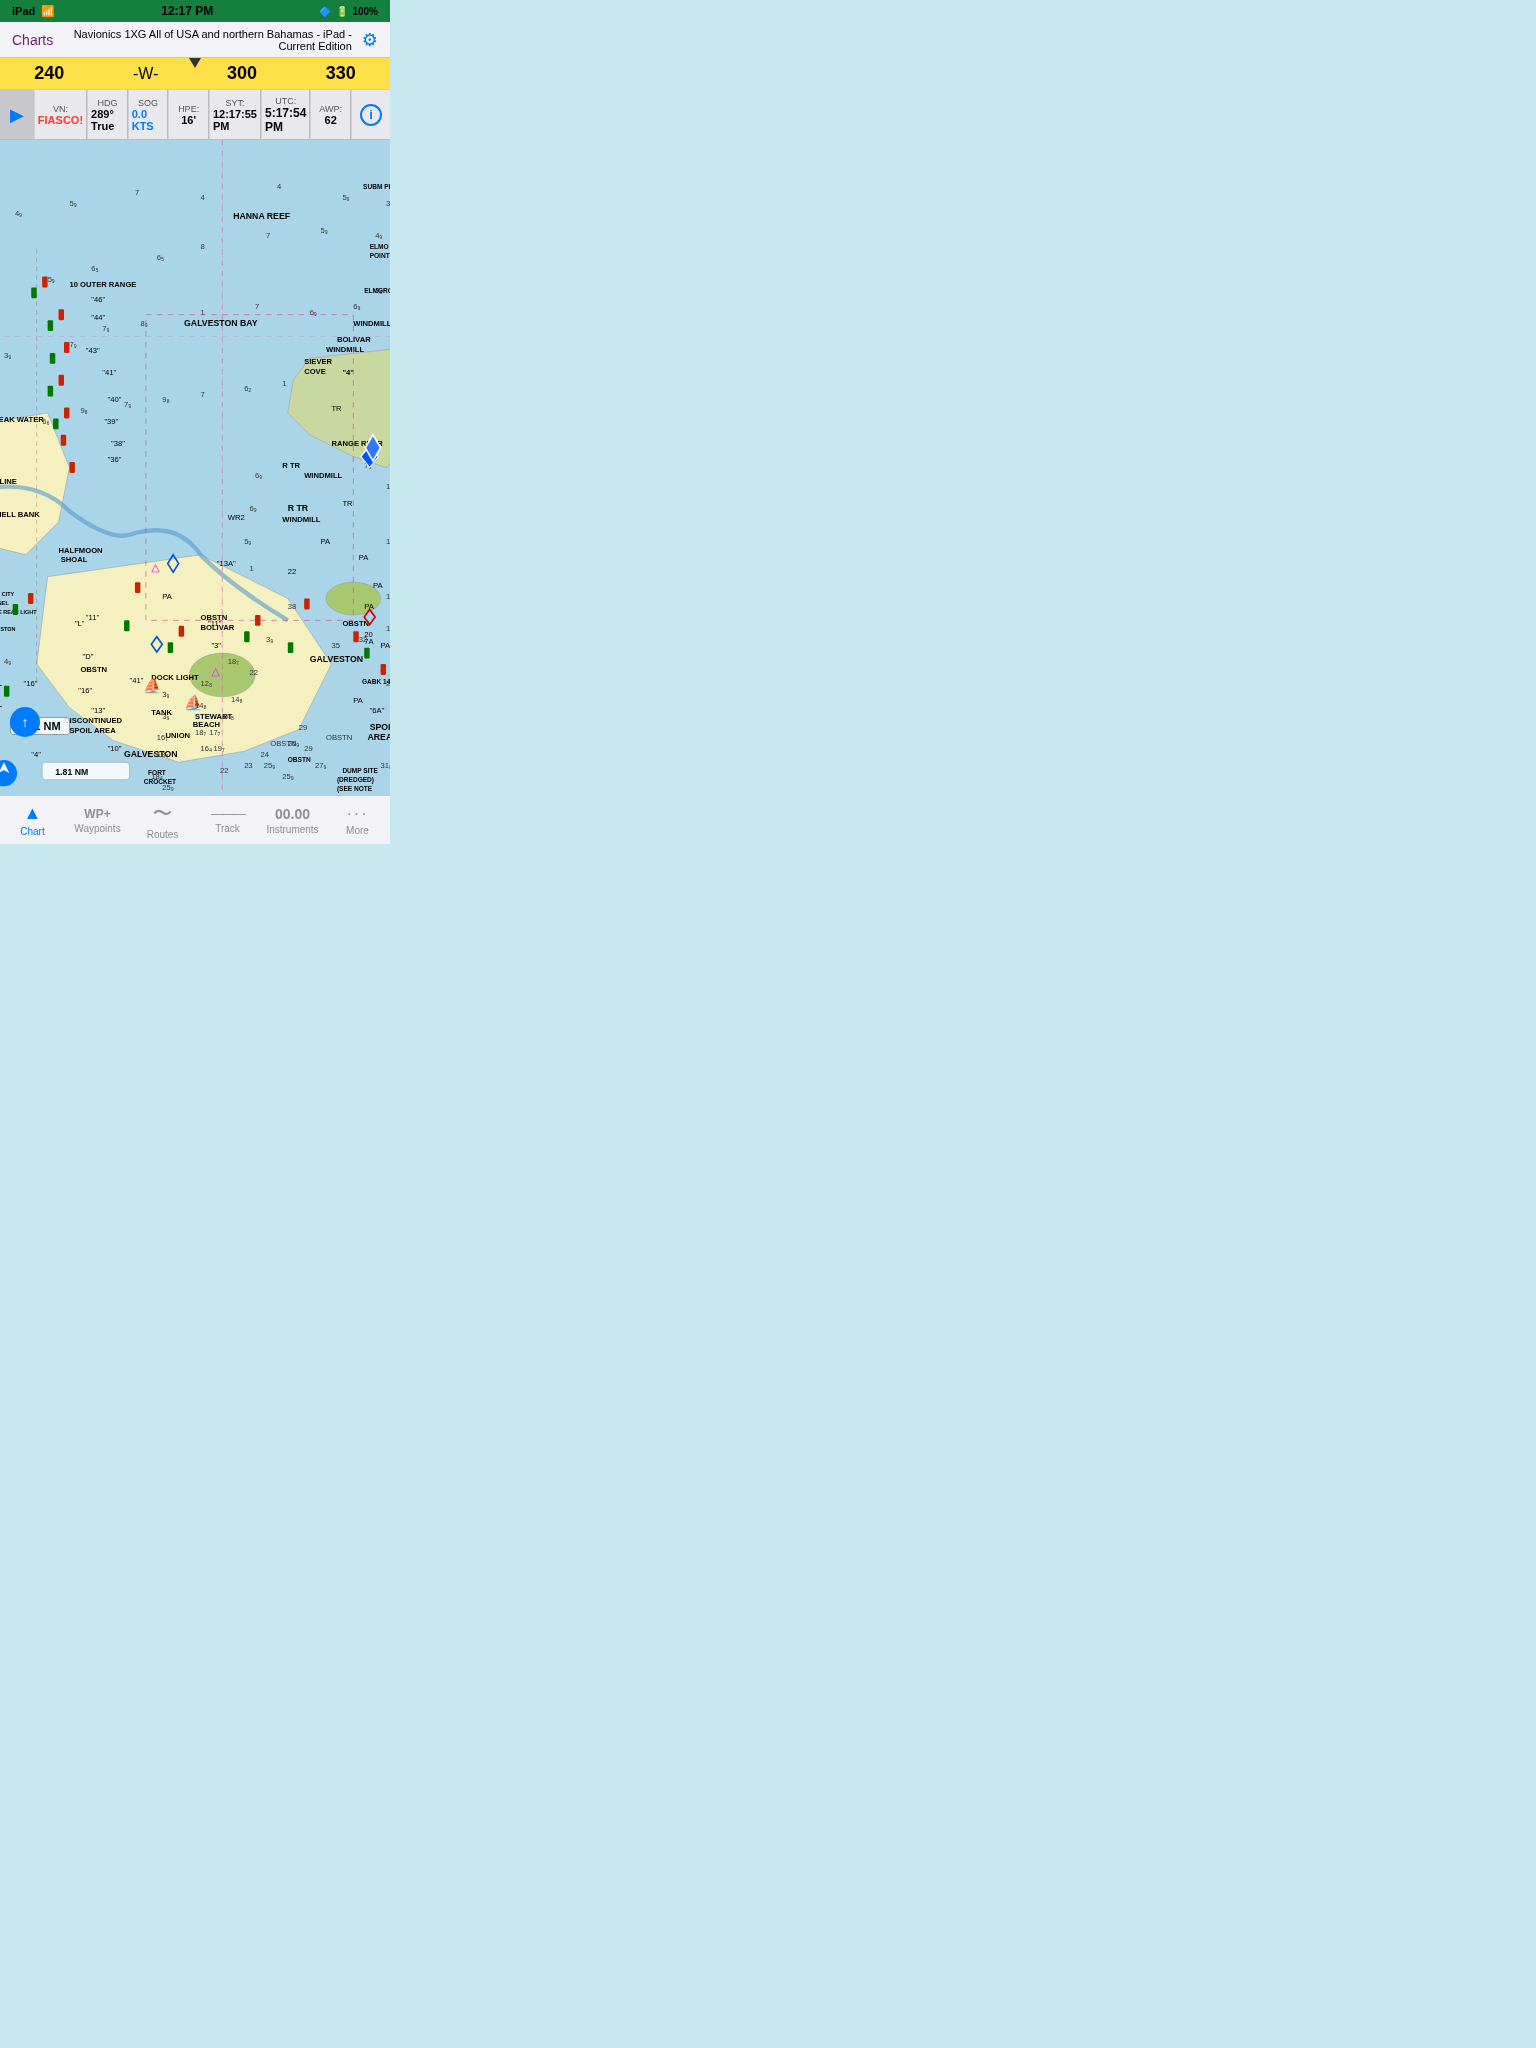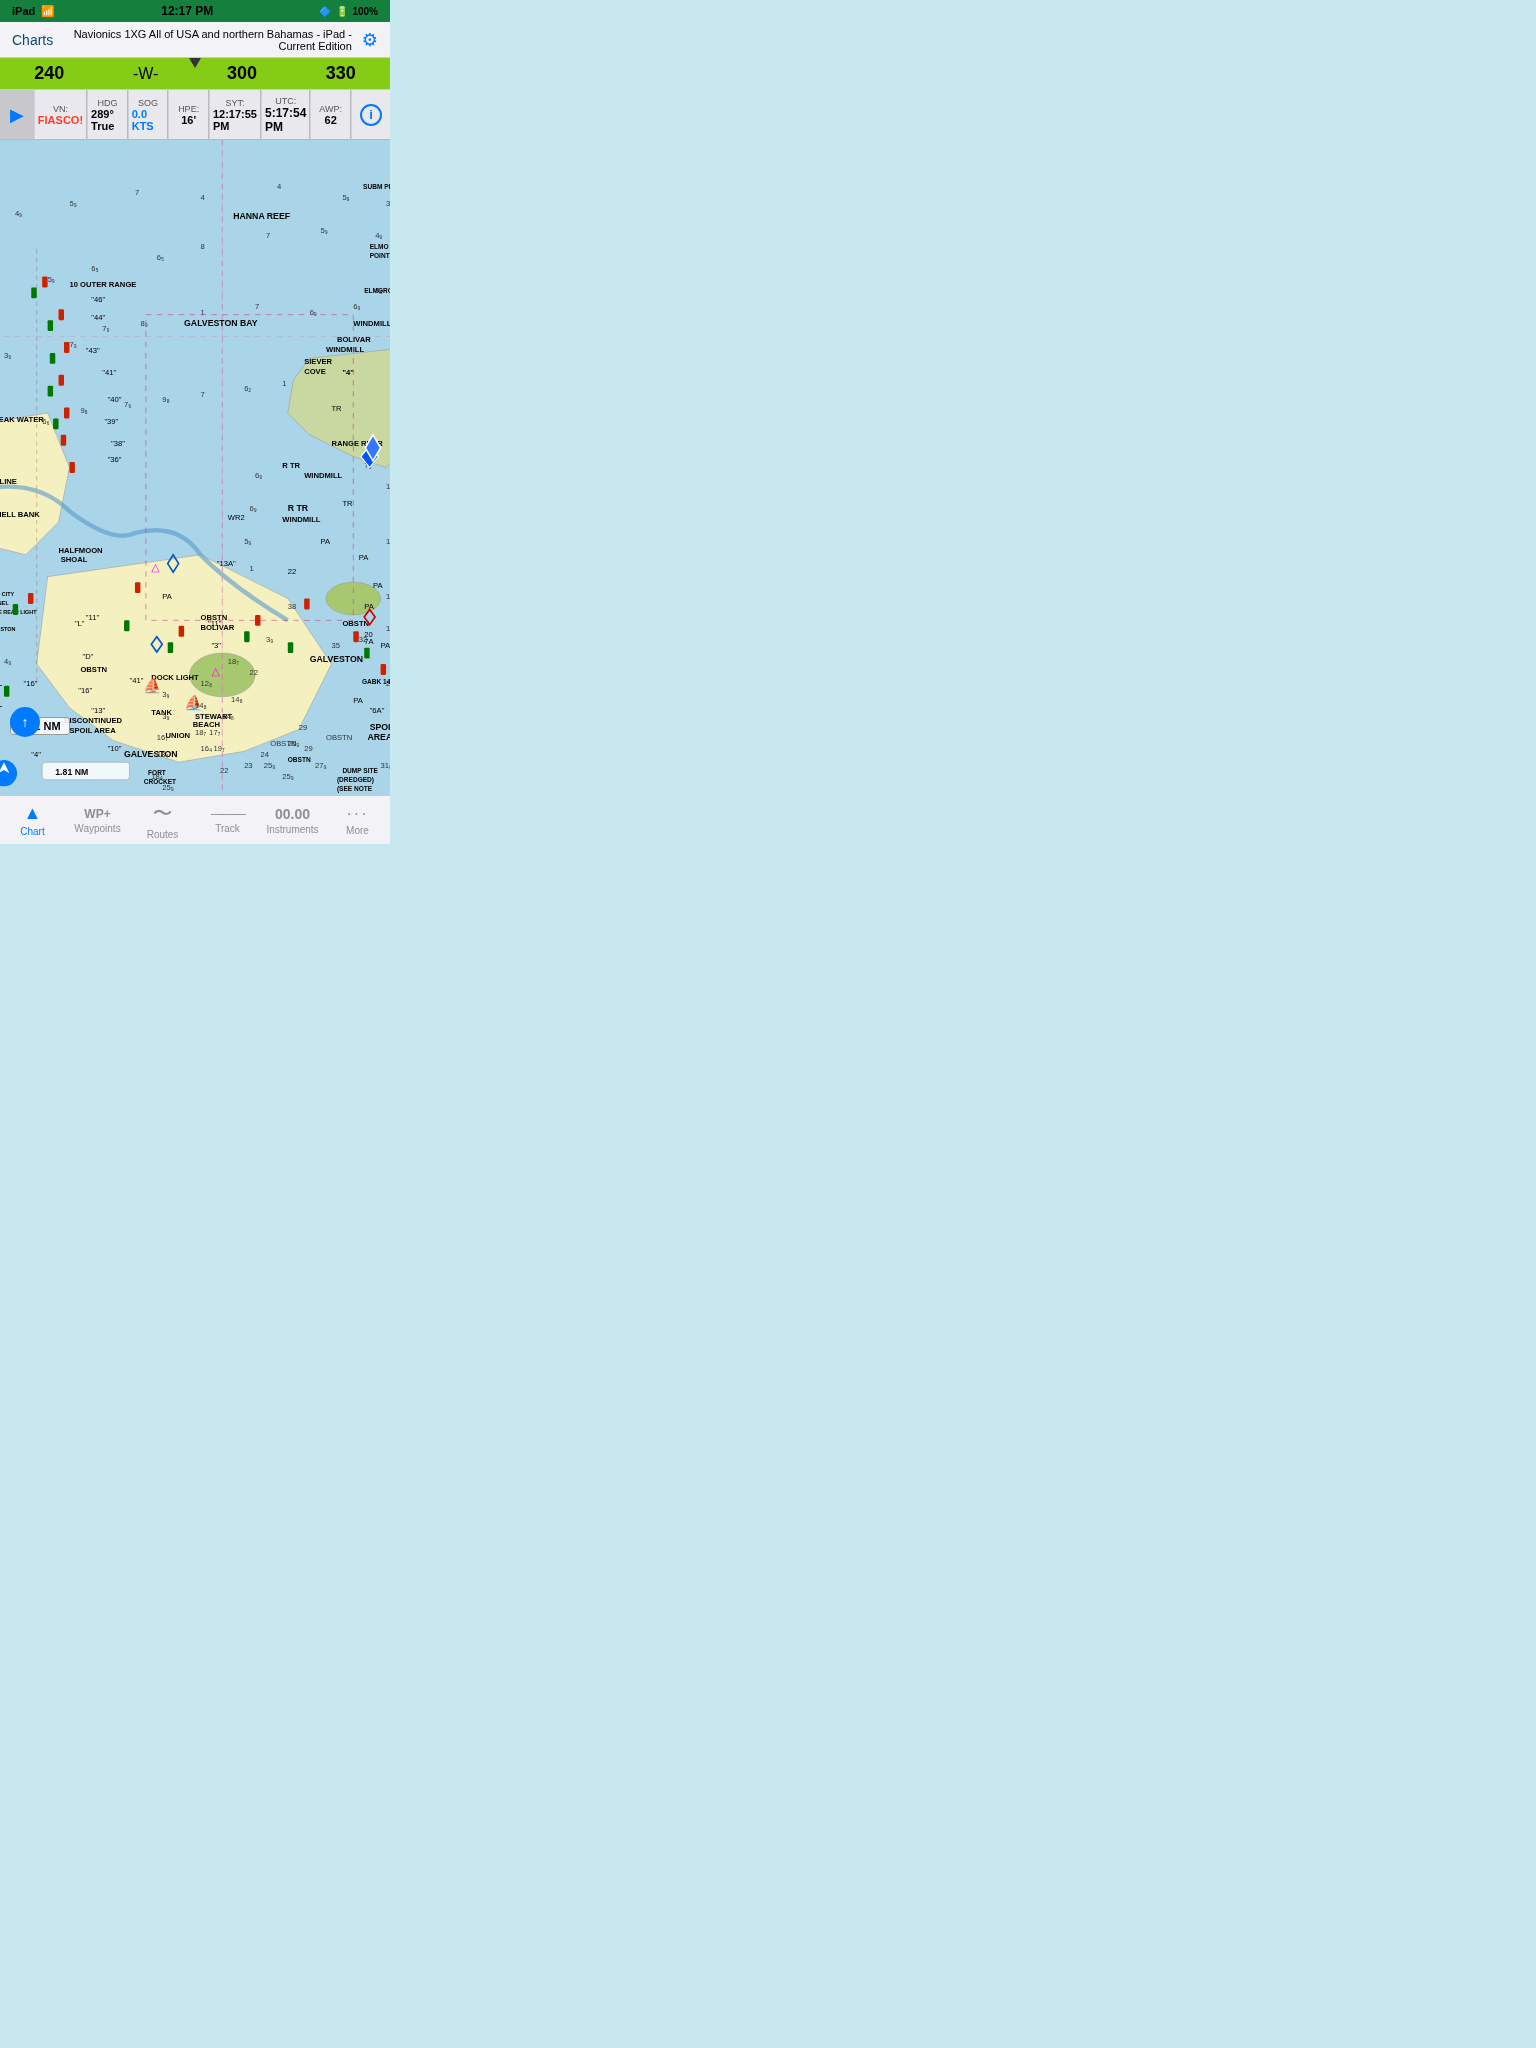--- a/index.html
+++ b/index.html
@@ -32,40 +32,40 @@
     .nav-bar {
       background: #f2f2f7;
       border-bottom: 1px solid #c8c8cc;
       height: 36px;
       display: flex;
       align-items: center;
       justify-content: space-between;
       padding: 0 12px;
     }
     .nav-back {
-      color: #0c4a6e;
+      color: #701a75;
       font-size: 14px;
       font-weight: 400;
     }
     .nav-title {
       font-size: 11px;
       font-weight: 500;
       color: #000;
       text-align: right;
       flex: 1;
       padding: 0 10px;
     }
     .nav-gear {
       color: #007aff;
       font-size: 18px;
     }
 
     
     .compass-bar {
-      background: #84cc16;
+      background: #fde047;
       height: 32px;
       display: flex;
       align-items: center;
       justify-content: space-around;
       border-bottom: 1px solid #ccc;
       position: relative;
     }
     .compass-num {
       font-size: 18px;
       font-weight: 600;

